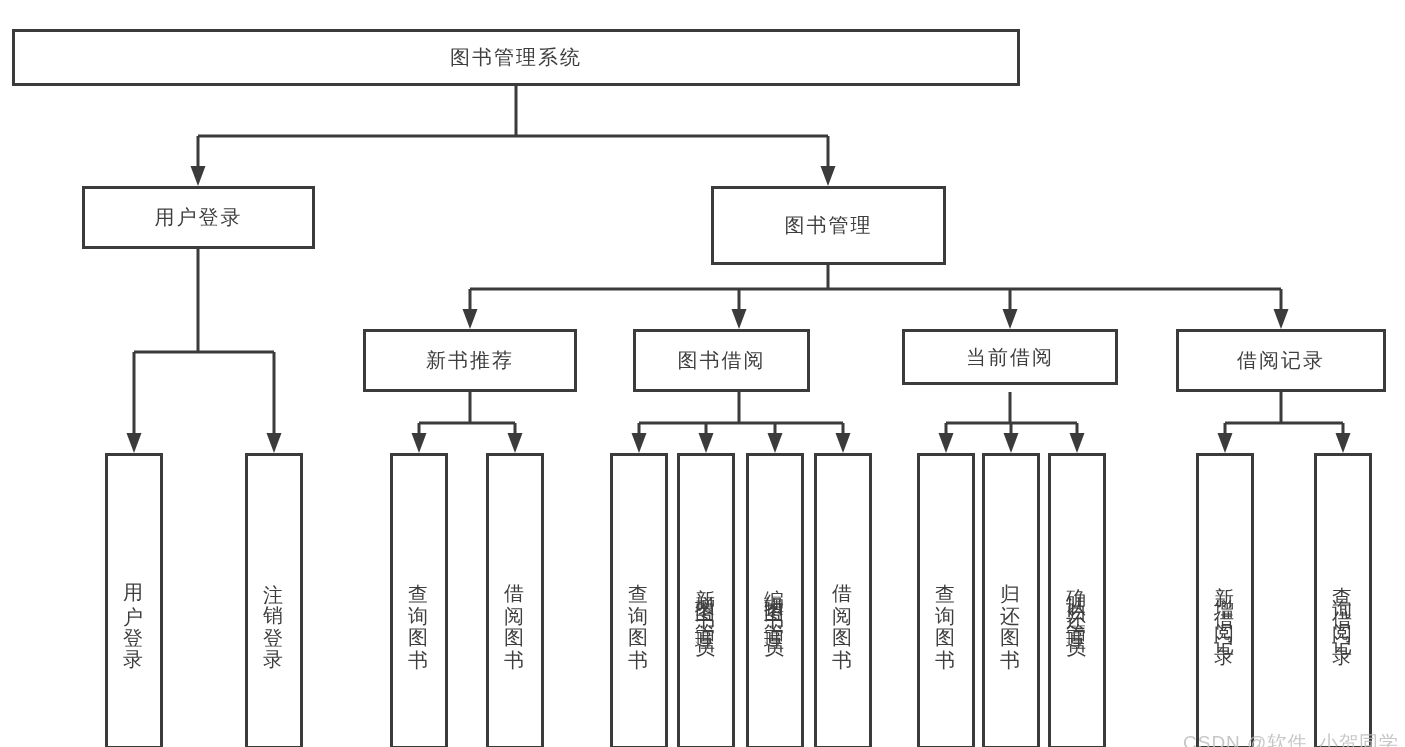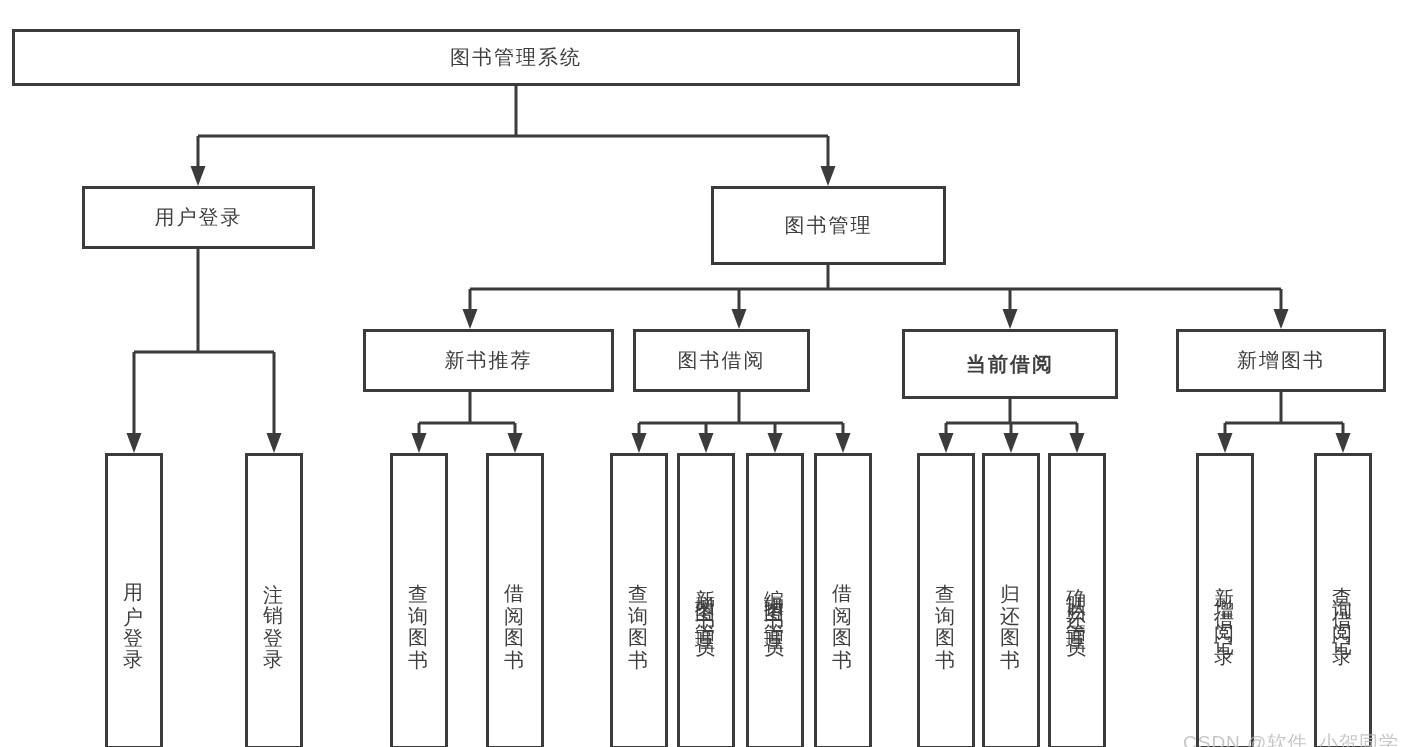--- a/index.html
+++ b/index.html
@@ -56,31 +56,31 @@
   <div id="nodes">
       <div class="node h" style="left: 12px; top: 13px; width: 1008px; height: 57px;">
         <span class="lbl">图书管理系统</span>
       </div>
       <div class="node h" style="left: 82px; top: 170px; width: 233px; height: 63px;">
         <span class="lbl">用户登录</span>
       </div>
       <div class="node h" style="left: 711px; top: 170px; width: 235px; height: 79px;">
         <span class="lbl">图书管理</span>
       </div>
-      <div class="node h" style="left: 363px; top: 313px; width: 251px; height: 63px; font-family: Liberation Serif, serif;">
+      <div class="node h" style="left: 363px; top: 313px; width: 214px; height: 63px; font-family: Liberation Serif, serif;">
         <span class="lbl">新书推荐</span>
       </div>
       <div class="node h" style="left: 633px; top: 313px; width: 177px; height: 63px;">
         <span class="lbl">图书借阅</span>
       </div>
-      <div class="node h" style="left: 902px; top: 313px; width: 216px; height: 70px; font-weight: bold;">
+      <div class="node h" style="left: 902px; top: 313px; width: 216px; height: 56px;">
         <span class="lbl">当前借阅</span>
       </div>
       <div class="node h" style="left: 1176px; top: 313px; width: 210px; height: 63px;">
-        <span class="lbl">新增图书</span>
+        <span class="lbl">借阅记录</span>
       </div>
       <div class="node v" style="left: 105px; top: 437px; width: 58px; height: 296px;">
         <span class="lbl" style="letter-spacing: 22px; margin-bottom: -22px;">用户登录</span>
       </div>
       <div class="node v" style="left: 245px; top: 437px; width: 58px; height: 296px;">
         <span class="lbl" style="letter-spacing: 22px; margin-bottom: -22px;">注销登录</span>
       </div>
       <div class="node v" style="left: 390px; top: 437px; width: 58px; height: 296px;">
         <span class="lbl" style="letter-spacing: 22px; margin-bottom: -22px;">查询图书</span>
       </div>

